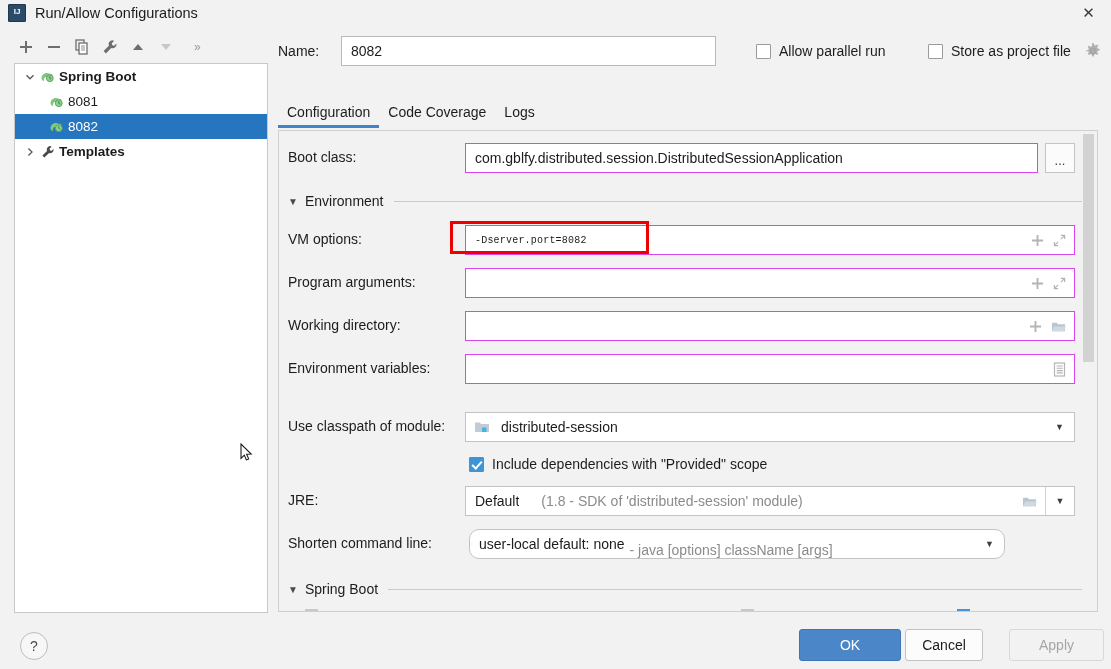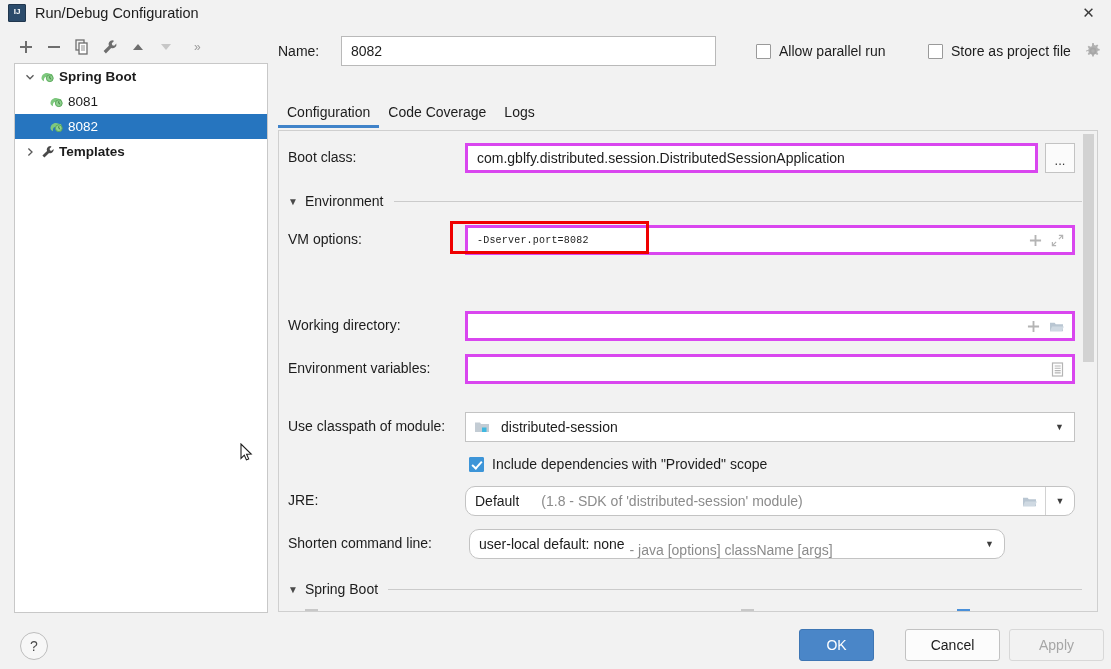--- a/index.html
+++ b/index.html
@@ -230,21 +230,21 @@
     position: absolute;
     left: 9px;
     top: 6px;
     font-size: 14px;
     color: #1c1c1c;
     white-space: nowrap;
   }
   .field {
     position: absolute;
     background: #ffffff;
-    border: 3px solid #d946ef;
+    border: 1px solid #d946ef;
     box-sizing: border-box;
     height: 30px;
     display: flex;
     align-items: center;
     cursor: text;
   }
   .field-text {
     padding-left: 9px;
     font-size: 14px;
     color: #1c1c1c;
@@ -379,28 +379,28 @@
     border-radius: 3px;
     display: flex;
     align-items: center;
     justify-content: center;
     font-size: 14px;
     box-sizing: border-box;
     cursor: pointer;
   }
   .btn-ok {
     left: 799px; top: 629px;
-    width: 75px;
+    width: 102px;
     background: #4a86c8;
     border: 1px solid #3e76b4;
     color: #ffffff;
   }
   .btn-cancel {
     left: 905px; top: 629px;
-    width: 95px;
+    width: 78px;
     background: #fcfcfc;
     border: 1px solid #c2c2c2;
     color: #1c1c1c;
   }
   .btn-apply {
     left: 1009px; top: 629px;
     width: 95px;
     background: #f2f2f2;
     border: 1px solid #d8d8d8;
     color: #a6a6a6;
@@ -413,21 +413,21 @@
     position: absolute;
     left: 240px; top: 443px;
     pointer-events: none;
   }
 </style>
 </head>
 <body>
 
 <div class="titlebar">
   <div class="title-icon"></div>
-  <div class="title-text">Run/Debug Configuration</div>
+  <div class="title-text">Run/Allow Configurations</div>
 </div>
 <div class="close-btn">✕</div>
 
 <div class="toolbar">
   <div class="tb-icon">
     <svg width="16" height="16" viewBox="0 0 16 16">
         <path d="M7 2h2v5h5v2H9v5H7V9H2V7h5z" fill="#6e6e6e"></path>
       </svg>
   </div>
   <div class="tb-icon">
@@ -572,20 +572,38 @@
         </span>
         <span class="ficon">
           <svg width="13" height="13" viewBox="0 0 14 14">
             <path d="M8.5 1.5h4v4M12.5 1.5L8.5 5.5M5.5 12.5h-4v-4M1.5 12.5l4-4" fill="none" stroke="#b4b4b4" stroke-width="1.3"></path>
           </svg>
         </span>
       </span>
     </div>
   </div>
 
+  <div class="row" style="top:137px;">
+    <div class="row-label">Program arguments:</div>
+    <div class="field" style="left:186px; width:610px;">
+      <span class="field-text"></span>
+      <span class="field-icons">
+        <span class="ficon">
+          <svg width="13" height="13" viewBox="0 0 14 14">
+              <path d="M6 1h2v5h5v2H8v5H6V8H1V6h5z" fill="#b4b4b4"></path>
+            </svg>
+        </span>
+        <span class="ficon">
+          <svg width="13" height="13" viewBox="0 0 14 14">
+            <path d="M8.5 1.5h4v4M12.5 1.5L8.5 5.5M5.5 12.5h-4v-4M1.5 12.5l4-4" fill="none" stroke="#b4b4b4" stroke-width="1.3"></path>
+          </svg>
+        </span>
+      </span>
+    </div>
+  </div>
 
   <div class="row" style="top:180px;">
     <div class="row-label">Working directory:</div>
     <div class="field" style="left:186px; width:610px;">
       <span class="field-text"></span>
       <span class="field-icons">
         <span class="ficon">
           <svg width="13" height="13" viewBox="0 0 14 14">
               <path d="M6 1h2v5h5v2H8v5H6V8H1V6h5z" fill="#b4b4b4"></path>
             </svg>
@@ -629,21 +647,21 @@
     </div>
   </div>
 
   <div class="cb-row" style="left:190px; top:325px;">
     <span class="cbox checked"></span>
     <span>Include dependencies with "Provided" scope</span>
   </div>
 
   <div class="row" style="top:355px;">
     <div class="row-label">JRE:</div>
-    <div class="combo" style="left:186px; width:610px;border-radius:10px;">
+    <div class="combo" style="left:186px; width:610px;">
       <span class="field-text">Default</span>
       <span class="field-text gray" style="padding-left:22px;">(1.8 - SDK of 'distributed-session' module)</span>
       <span class="field-icons" style="margin-left:auto;">
         <span class="ficon">
           <svg width="15" height="13" viewBox="0 0 16 14">
             <path d="M1 3h5l1.2 1.6H15V12H1z" fill="#b9c6d2"></path>
             <path d="M1 12l2.2-5H16l-2.2 5z" fill="#cfd9e2"></path>
           </svg>
         </span>
       </span>

